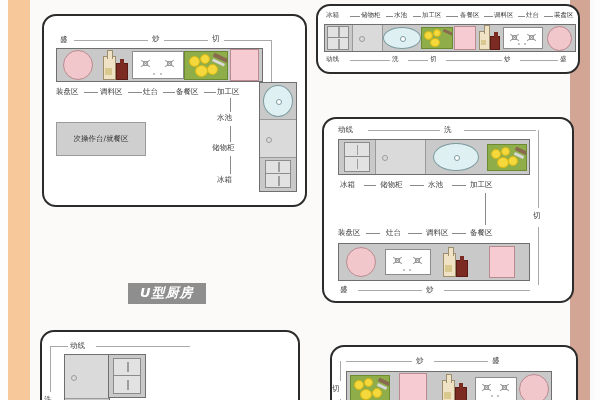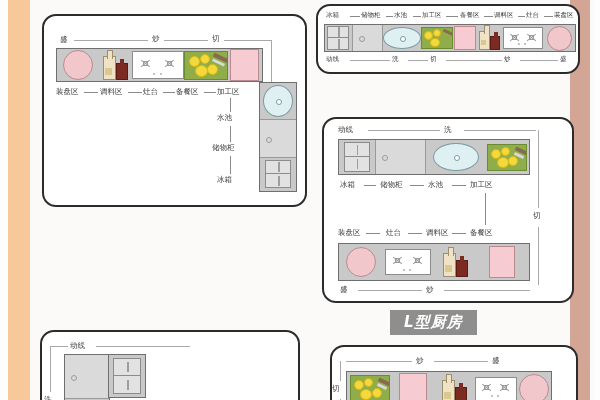--- a/index.html
+++ b/index.html
@@ -207,20 +207,23 @@
     <div class="dash dash-h" style="left:160px;top:76px;width:12px;"></div>
     <div class="lab" style="left:173px;top:72px;">加工区</div>
 
     <div class="dash dash-v" style="left:186px;top:82px;height:14px;"></div>
     <div class="lab" style="left:173px;top:98px;">水池</div>
     <div class="dash dash-v" style="left:186px;top:110px;height:16px;"></div>
     <div class="lab" style="left:168px;top:128px;">储物柜</div>
     <div class="dash dash-v" style="left:186px;top:140px;height:18px;"></div>
     <div class="lab" style="left:173px;top:160px;">冰箱</div>
 
+    <div class="secbox" style="left:12px;top:106px;width:90px;height:34px;">
+      <span>次操作台/就餐区</span>
+    </div>
   </div>
 
   <div class="panel p2">
 
     <div class="lab lab-sm" style="left:8px;top:6px;">冰箱</div>
     <div class="dash dash-h" style="left:32px;top:9.5px;width:10px;"></div>
     <div class="lab lab-sm" style="left:43px;top:6px;">储物柜</div>
     <div class="dash dash-h" style="left:68px;top:9.5px;width:7px;"></div>
     <div class="lab lab-sm" style="left:76px;top:6px;">水池</div>
     <div class="dash dash-h" style="left:95px;top:9.5px;width:8px;"></div>
@@ -450,15 +453,15 @@
             <div class="knob k2" style="left:21px;"></div>
         </div>
       </div>
       <div class="cell" style="width:34px;">
         <div class="ico-plate" style="width:28px;height:28px;"></div>
       </div>
     </div>
 
   </div>
 
-  <div class="badge b3">L型厨房</div>
+  <div class="badge b1">U型厨房</div>
 
 </div>
 
 </body></html>

